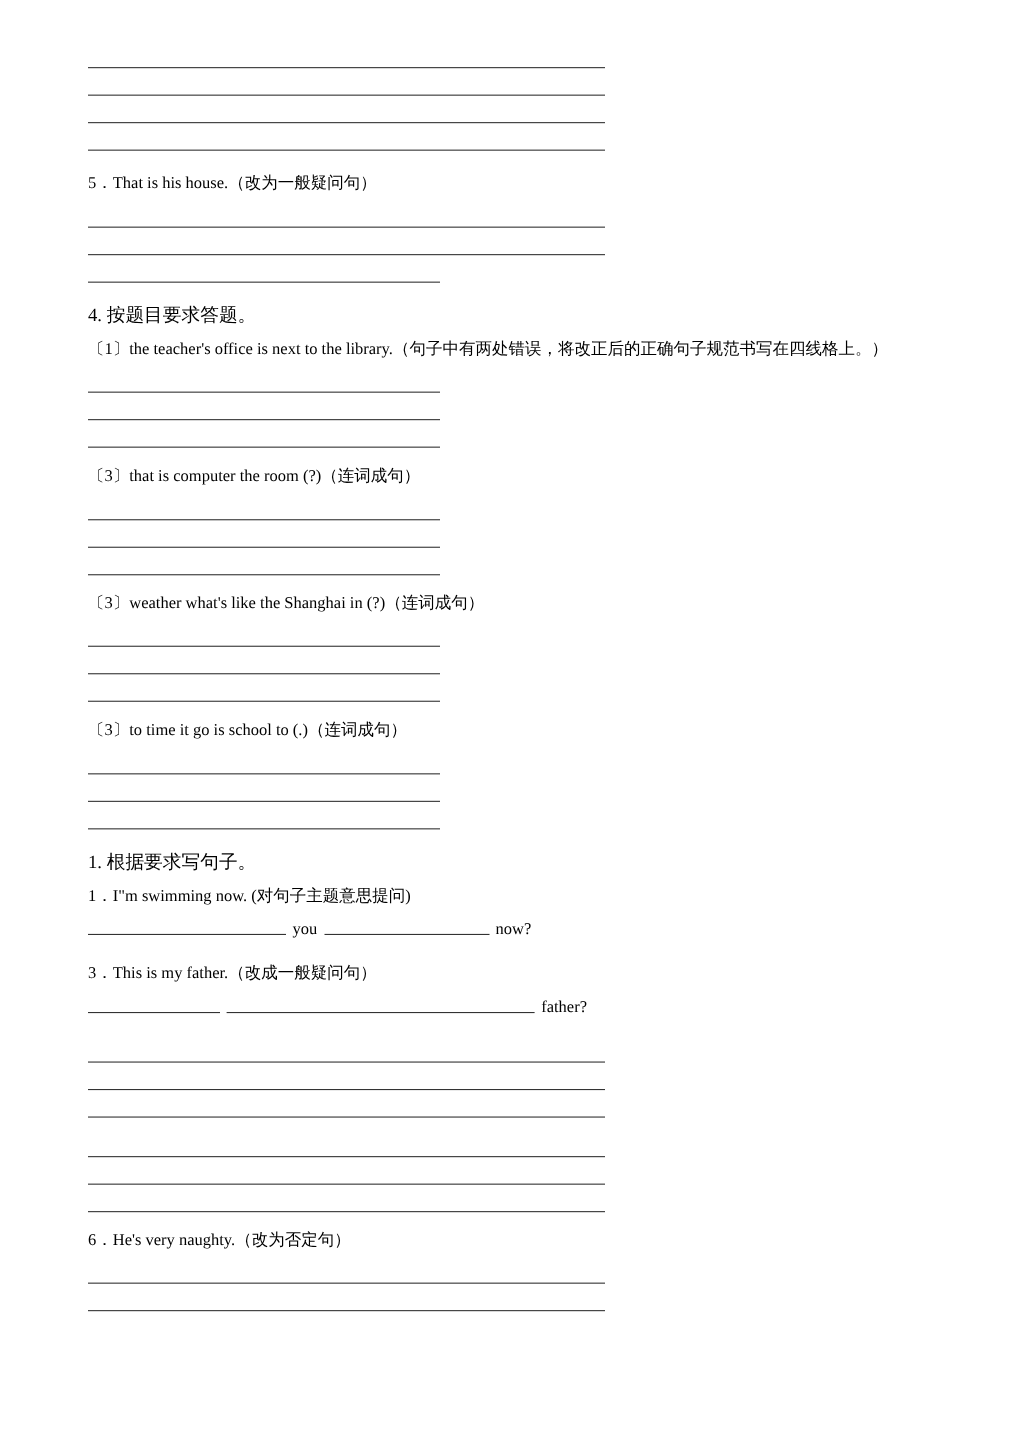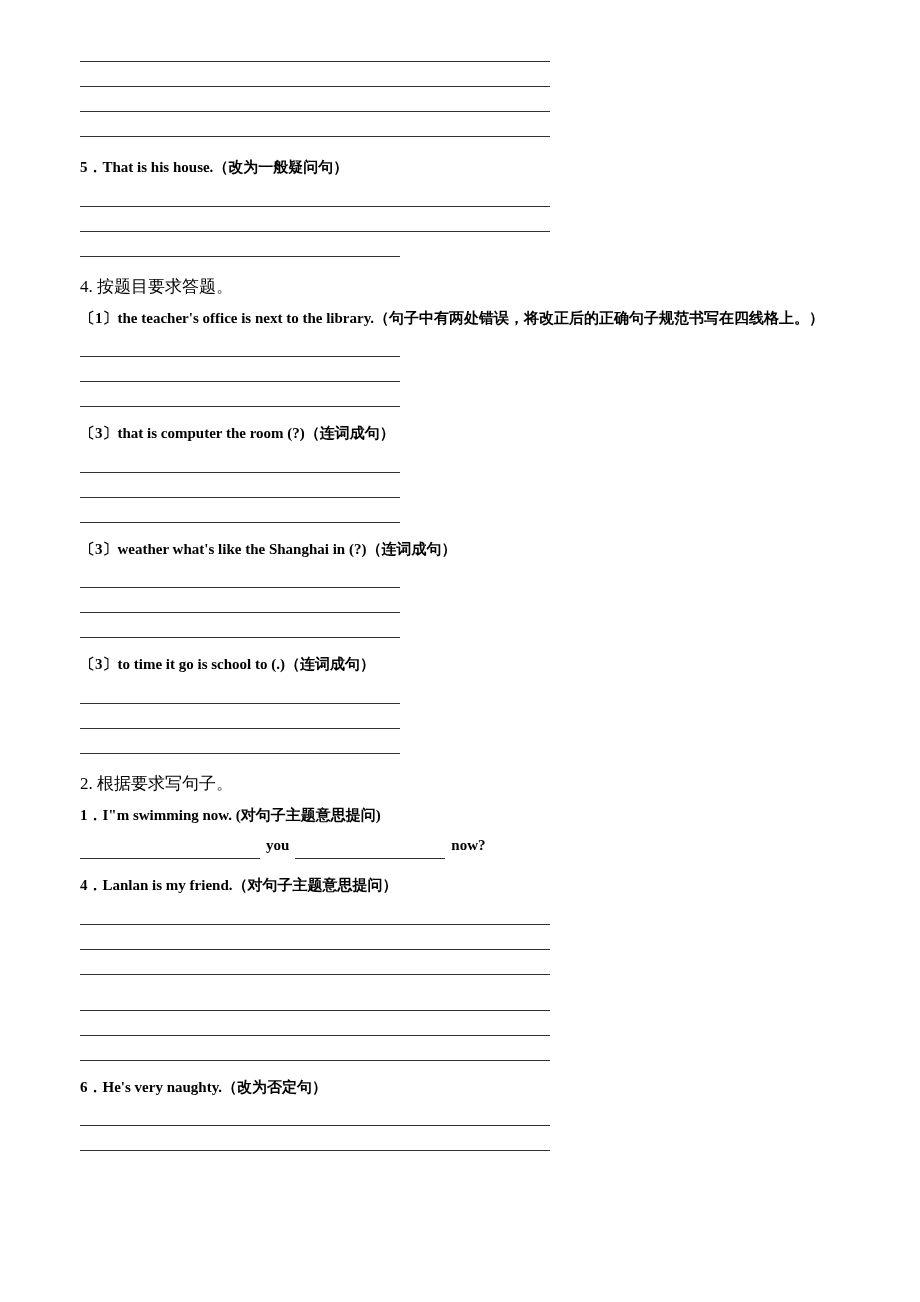--- a/index.html
+++ b/index.html
@@ -21,21 +21,20 @@
       margin: 0 auto;
     }
     .section-title {
       font-size: 17px;
       font-weight: normal;
       margin-bottom: 8px;
       margin-top: 18px;
     }
     .item-block {
       margin-bottom: 14px;
-      font-weight: bold;
     }
     .item-label {
       font-size: 15px;
       margin-bottom: 4px;
       line-height: 1.7;
     }
     .inline-blank {
       display: inline-block;
       border-bottom: 1px solid #333;
       min-width: 120px;
@@ -47,21 +46,21 @@
       height: 22px;
       margin-bottom: 3px;
     }
     .answer-line-full { width: 470px; }
     .answer-line-med { width: 320px; }
     .top-lines {
       margin-bottom: 18px;
     }
     .q5-row {
       display: flex;
-      align-items: flex-end;
+      align-items: flex-start;
       gap: 6px;
       margin-bottom: 4px;
       line-height: 1.8;
     }
   </style>
 </head>
 <body>
 
 <div class="page">
 
@@ -105,36 +104,43 @@
 
     <div class="item-block">
       <div class="item-label">〔3〕to time it go is school to (.)（连词成句）</div>
       <div class="answer-line answer-line-med"></div>
       <div class="answer-line answer-line-med"></div>
       <div class="answer-line answer-line-med"></div>
     </div>
   </div>
 
   <div class="section-block" style="margin-top:18px;">
-    <div class="section-title">2.  根据要求写句子。</div>
+    <div class="section-title">1.  根据要求写句子。</div>
 
     <div class="item-block">
       <div class="item-label">1．I"m swimming now. (对句子主题意思提问)</div>
       <div class="q5-row">
         <span class="inline-blank" style="min-width:180px;"></span>
         <span>you</span>
         <span class="inline-blank" style="min-width:150px;"></span>
         <span>now?</span>
       </div>
     </div>
 
 
+    <div class="item-block">
+      <div class="item-label">3．This is my father.（改成一般疑问句）</div>
+      <div class="q5-row">
+        <span class="inline-blank" style="min-width:120px;"></span>
+        <span class="inline-blank" style="min-width:280px;"></span>
+        <span>father?</span>
+      </div>
+    </div>
 
     <div class="item-block">
-      <div class="item-label">4．Lanlan is my friend.（对句子主题意思提问）</div>
       <div class="answer-line answer-line-full"></div>
       <div class="answer-line answer-line-full"></div>
       <div class="answer-line answer-line-full"></div>
     </div>
 
     <div class="item-block">
       <div class="answer-line answer-line-full"></div>
       <div class="answer-line answer-line-full"></div>
       <div class="answer-line answer-line-full"></div>
     </div>

